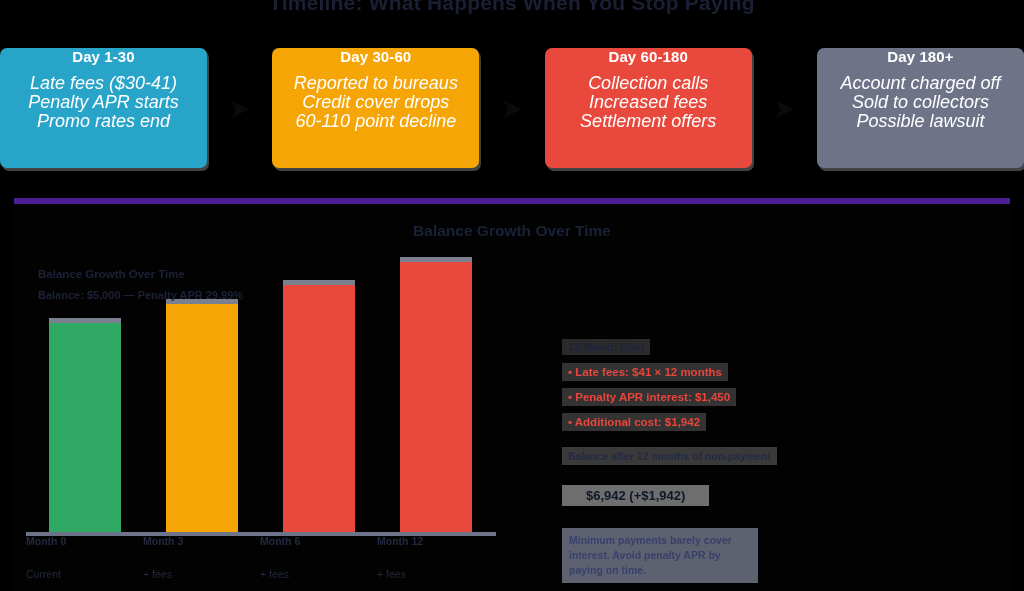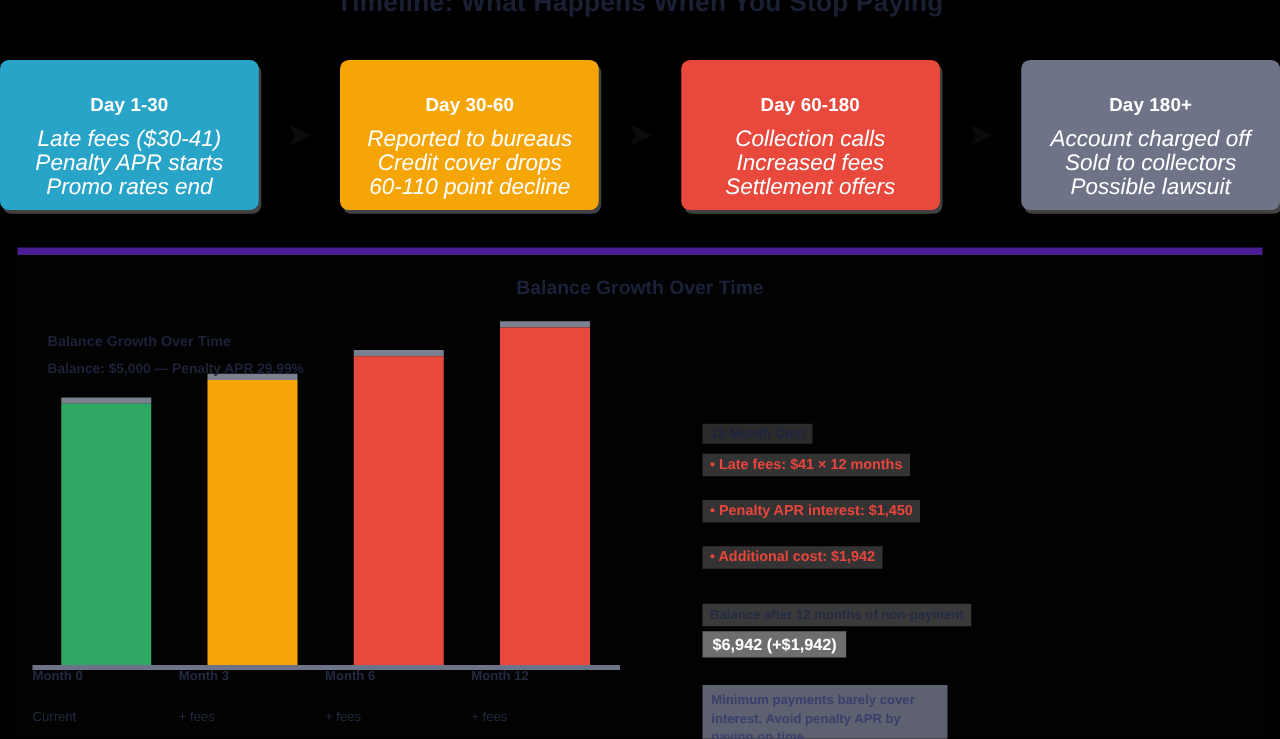--- a/index.html
+++ b/index.html
@@ -13,21 +13,21 @@
     white-space:nowrap;
   }
 
   
   #timeline{
     position:absolute;left:0;top:48px;width:1024px;height:120px;
     display:flex;align-items:stretch;
   }
   .tl-box{
     width:207px;border-radius:7px;color:#fff;text-align:center;
-    box-sizing:border-box;padding-top:28px;
+    box-sizing:border-box;padding-top:0;
     box-shadow:2px 3px 0 rgba(120,120,120,.55);
   }
   .tl-head{font-size:15px;font-weight:bold;margin-bottom:9px;letter-spacing:.1px;}
   .tl-line{font-size:18px;line-height:19px;font-style:italic;}
   .tl-arrow{
     flex:1 1 auto;display:flex;align-items:center;justify-content:center;
     color:#0b0b0b;font-size:25px;line-height:1;font-weight:bold;
     text-shadow:0 0 1px #111;
   }
 
@@ -60,25 +60,25 @@
   #legend{position:absolute;left:24px;top:60px;width:240px;}
   .legend-row{font-size:11.5px;font-weight:bold;color:#1d2239;line-height:21px;
               white-space:nowrap;}
   .legend-row.alt{font-size:11px;}
 
   
   #notes{position:absolute;left:548px;top:133px;width:230px;}
   .note-title{display:inline-block;font-size:11px;font-weight:bold;color:#1e2440;
               background:#2b2b2b;padding:2px 6px;margin-bottom:7px;}
   .note-item{display:inline-block;font-size:11.5px;font-weight:bold;color:#e8453c;
-             background:#333;padding:3px 6px;margin-bottom:18px;white-space:nowrap;}
+             background:#333;padding:3px 6px;margin-bottom:6px;white-space:nowrap;}
   .note-sub{display:inline-block;font-size:10.5px;font-weight:bold;color:#242a44;
             background:#3a3a3a;padding:3px 6px;margin-top:10px;white-space:nowrap;}
-  .note-total{display:inline-block;font-size:13px;font-weight:bold;color:#ffffff;
-              background:#6e6e6e;padding:3px 8px;margin-top:4px;white-space:nowrap;}
+  .note-total{display:inline-block;font-size:13px;font-weight:bold;color:#0f172a;
+              background:#6e6e6e;padding:3px 24px;margin-top:20px;white-space:nowrap;}
   .note-foot{display:block;font-size:10.5px;font-weight:bold;color:#39406b;
              background:#5d6170;padding:5px 7px;margin-top:22px;line-height:15px;
              width:182px;}
 </style>
 </head>
 <body>
 
 <div id="main-title">Timeline: What Happens When You Stop Paying</div>
 
 <div id="timeline">

